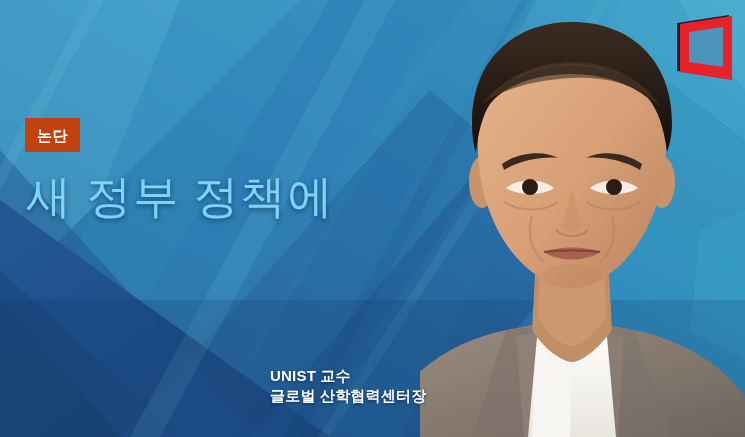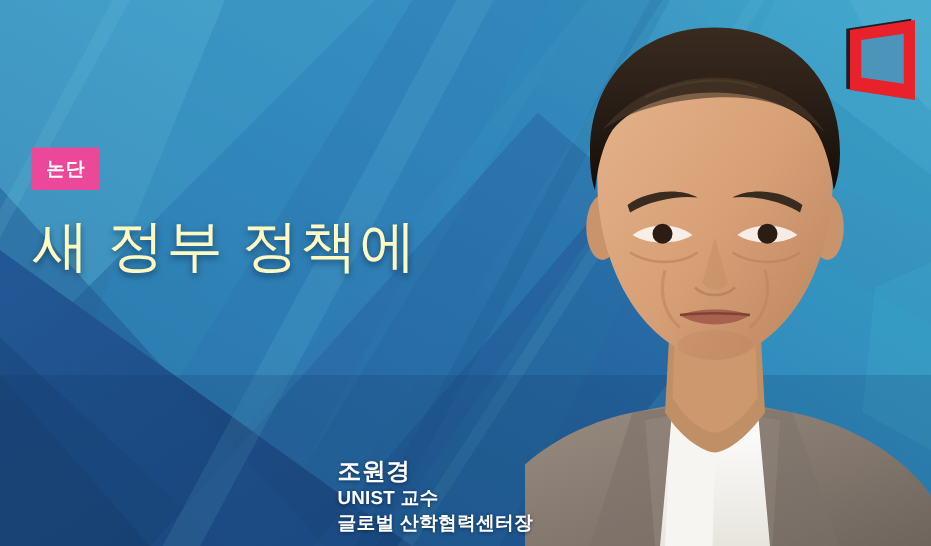--- a/index.html
+++ b/index.html
@@ -50,21 +50,21 @@
   }
   .logo svg { display: block; width: 100%; height: 100%; }
 
   
   .badge {
     position: absolute;
     left: 25px;
     top: 118px;
     min-width: 55px;
     height: 34px;
-    background: #ec4899;
+    background: #c2410c;
     color: #ffffff;
     display: flex;
     align-items: center;
     justify-content: center;
     padding: 0 11px;
     box-sizing: border-box;
     font-size: 15px;
     font-weight: 700;
     letter-spacing: 0.5px;
     line-height: 1;
@@ -74,21 +74,21 @@
   .headline {
     position: absolute;
     left: 26px;
     top: 163px;
     width: 400px;
   }
   .headline-line {
     font-family: "Liberation Serif", "DejaVu Serif", serif;
     font-size: 45px;
     line-height: 68px;
-    color: #fef9c3;
+    color: #7dd3fc;
     letter-spacing: 2px;
     text-shadow: 0 2px 5px rgba(6, 28, 56, 0.55);
     white-space: nowrap;
   }
 
   
   .credit {
     position: absolute;
     left: 270px;
     top: 366px;
@@ -265,18 +265,17 @@
 
   <div class="badge">
     <span>논단</span>
   </div>
 
   <div class="headline">
     <div class="headline-line">새 정부 정책에</div>
   </div>
 
   <div class="credit">
-    <div class="credit-name">조원경</div>
     <div class="credit-line">UNIST 교수</div>
     <div class="credit-line">글로벌 산학협력센터장</div>
   </div>
 
 </div>
 
 </body></html>

